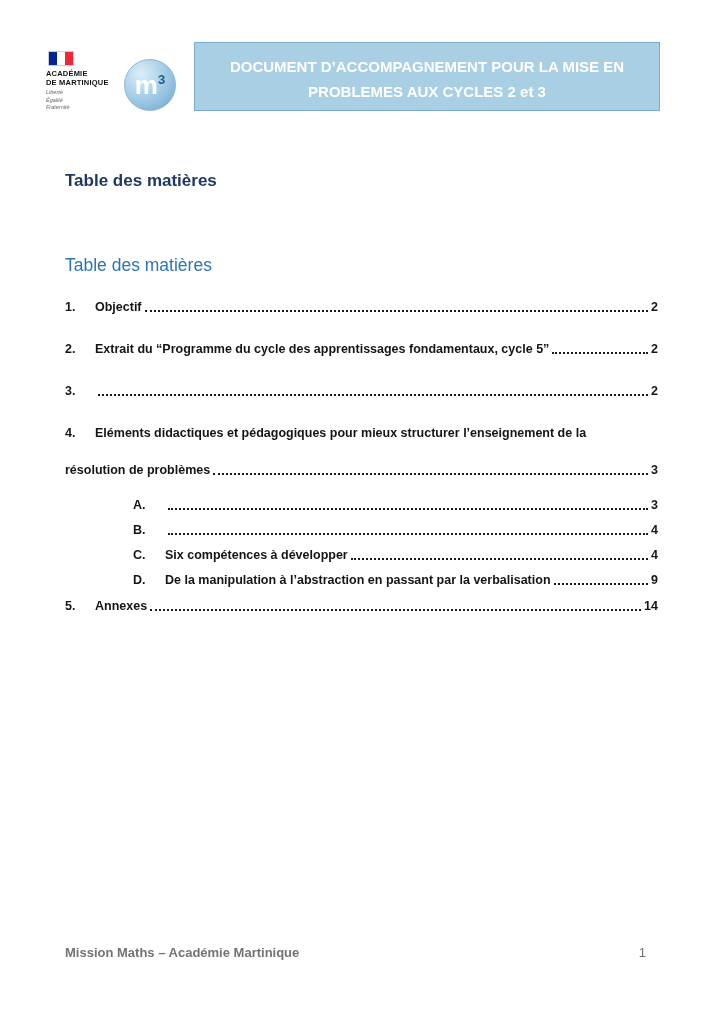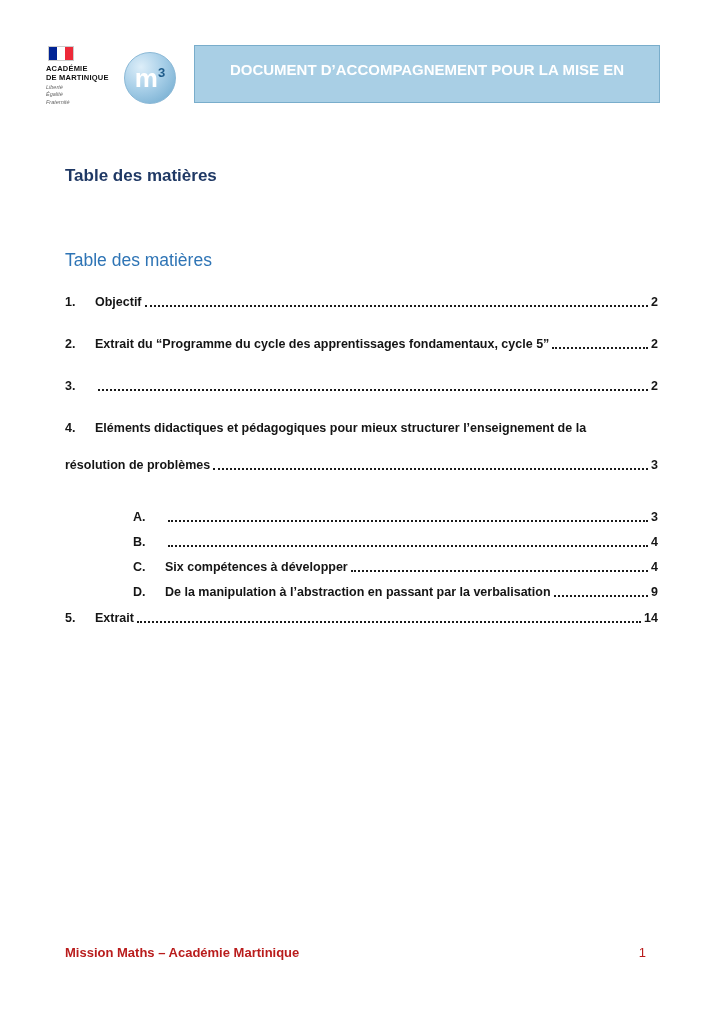--- a/index.html
+++ b/index.html
@@ -11,21 +11,21 @@
     width: 724px;
     height: 1024px;
     margin: 0 auto;
     background: #ffffff;
     overflow: hidden;
   }
 
   
   .header-row {
     display: flex;
-    align-items: center;
+    align-items: flex-end;
     padding: 42px 64px 0 46px;
     gap: 14px;
   }
 
   .logo-academie { width: 64px; flex: none; padding-top: 4px; }
   .flag-icon { display: flex; width: 26px; height: 15px; border: 0.5px solid #ccc; margin-left: 2px; }
   .flag-icon span { flex: 1; }
   .flag-b { background: #002395; }
   .flag-w { background: #ffffff; }
   .flag-r { background: #ED2939; }
@@ -42,21 +42,21 @@
     display: flex; align-items: center; justify-content: center;
     color: #ffffff; font-weight: bold; font-size: 26px;
     position: relative;
   }
   .logo-m3 sup { font-size: 13px; color: #1f5c8b; margin-top: -12px; }
 
   .header-box {
     flex: 1;
     background: #A9CFE5;
     border: 1px solid #79ADCB;
-    padding: 11px 6px 20px 6px;
+    padding: 11px 6px 6px 6px;
     text-align: center;
     color: #ffffff;
     font-weight: bold;
     font-size: 15px;
     line-height: 1.68;
   }
 
   
   .section-title {
     margin: 60px 0 0 65px;
@@ -78,21 +78,21 @@
     display: flex;
     align-items: baseline;
     font-size: 12.5px;
     font-weight: 700;
     color: #151515;
     line-height: 18px;
     white-space: nowrap;
   }
   .toc-row.main  { margin-bottom: 24px; }
   .toc-row.wrap1 { margin-bottom: 19px; }
-  .toc-row.cont  { margin-bottom: 34px; justify-content: center; }
+  .toc-row.cont  { margin-bottom: 17px; justify-content: center; }
   .toc-row.sub   { padding-left: 68px; font-weight: 600; margin-bottom: 7px; }
   .toc-row.sub.last { margin-bottom: 8px; }
   .toc-row.final { margin-bottom: 0; }
 
   .num { flex: none; width: 30px; }
   .sub .num { width: 32px; }
   .lbl { flex: none; }
   .leader {
     flex: 1 1 auto;
     min-width: 10px;
@@ -103,21 +103,21 @@
   .pg { flex: none; }
 
   
   .footer {
     position: absolute;
     left: 65px; right: 78px; bottom: 64px;
     display: flex;
     justify-content: space-between;
     align-items: baseline;
     font-size: 13px;
-    color: #b91c1c;
+    color: #737373;
   }
   .footer-left { font-weight: 700; }
   .footer-page { font-weight: 400; }
 </style>
 </head>
 <body>
 
 <div class="page">
 
   <div class="header-row">
@@ -139,20 +139,21 @@
       </div>
     </div>
 
     <div class="logo-m3">
       <span>m</span>
         <sup>3</sup>
     </div>
 
     <div class="header-box">
       <div>DOCUMENT D’ACCOMPAGNEMENT POUR LA MISE EN</div>
+      <div>PROBLEMES AUX CYCLES 2 et 3</div>
     </div>
 
   </div>
 
   <div class="section-title">Table des matières</div>
 
   <div class="toc">
     <div class="toc-title">Table des matières</div>
 
     <div class="toc-row main">
@@ -206,21 +207,21 @@
 
     <div class="toc-row sub last">
       <span class="num">D.</span>
       <span class="lbl">De la manipulation à l’abstraction en passant par la verbalisation</span>
       <span class="leader"></span>
       <span class="pg">9</span>
     </div>
 
     <div class="toc-row final">
       <span class="num">5.</span>
-      <span class="lbl">Extrait</span>
+      <span class="lbl">Annexes</span>
       <span class="leader"></span>
       <span class="pg">14</span>
     </div>
 
   </div>
 
   <div class="footer">
     <span class="footer-left">Mission Maths – Académie Martinique</span>
     <span class="footer-page">1</span>
   </div>

